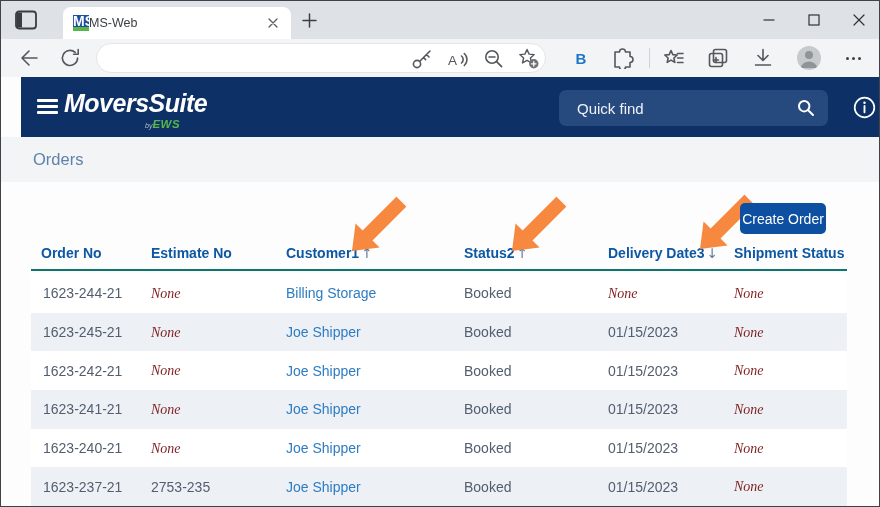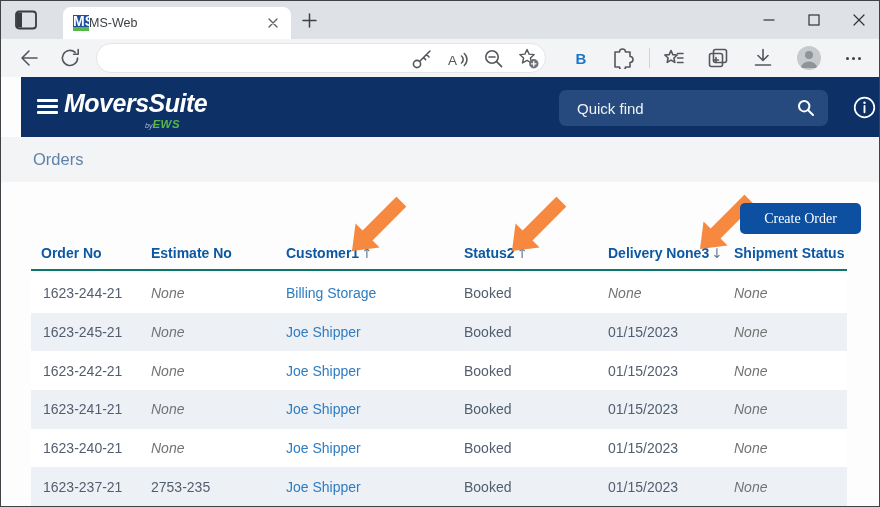--- a/index.html
+++ b/index.html
@@ -44,36 +44,36 @@
   .quickfind input{ position:absolute; left:18px; top:4px; width:210px; height:28px; background:transparent; border:none; outline:none; color:#fff; font-size:15px; font-family:"Liberation Sans","DejaVu Sans",sans-serif;}
   .quickfind input::placeholder{ color:#eef2f7; opacity:1; }
   .qf-search{ position:absolute; right:13px; top:9px; cursor:pointer;}
   .info-btn{ position:absolute; left:832px; top:19px; width:23px; height:23px; cursor:pointer;}
   .scroll-thumb{ position:absolute; left:864px; top:8px; width:6px; height:50px; background:#c7d2df; border-radius:3px; cursor:grab;}
   
   .pagebar{ position:absolute; left:0; top:136px; width:100%; height:45px; background:#f3f4f6; }
   .page-title{ position:absolute; left:32px; top:0; line-height:45px; font-size:16.5px; color:#5e82aa; }
   
   .content{ position:absolute; left:0; top:181px; width:100%; height:325px; background:#fdfdfe; }
-  .create-btn{ position:absolute; left:739px; top:21px; width:121px; height:31px; background:var(--button-blue,#0D4FA0); color:#fff;
-    border:none; border-radius:5px; font-size:14px; font-family:Liberation Serif, serif; cursor:pointer; z-index:6; display:flex; align-items:center; justify-content:center;}
+  .create-btn{ position:absolute; left:739px; top:21px; width:86px; height:31px; background:var(--button-blue,#0D4FA0); color:#fff;
+    border:none; border-radius:5px; font-size:14px; font-family:Liberation Sans, sans-serif; cursor:pointer; z-index:6; display:flex; align-items:center; justify-content:center;}
   .thead{ position:absolute; left:30px; top:55px; width:816px; height:34px; border-bottom:2px solid #0f766e;
     display:flex; align-items:flex-end; padding-bottom:8px; z-index:2;}
   .th{ font-size:14px; font-weight:700; color:var(--column-header-blue,#0D57A3); white-space:nowrap; cursor:pointer;}
   .sort-rank{ font-weight:700; }
   .sort-arrow{ font-family:"DejaVu Sans",sans-serif; color:#5c7795; font-weight:400; font-size:13.5px; padding-left:2px;}
   .tbody{ position:absolute; left:30px; top:92px; width:816px; z-index:1;}
   .tr{ display:flex; align-items:center; height:38.7px; background:#fff; }
   .tr.stripe{ background:var(--row-stripe,#EDF1F6);justify-content:center; }
   .td{ font-size:14px; white-space:nowrap; overflow:hidden;}
   .c0{ width:118px; padding-left:12px;} .c1{ width:135px; padding-left:2px;} .c2{ width:178px; padding-left:2px;}
   .c3{ width:144px; padding-left:2px;} .c4{ width:126px; padding-left:2px;} .c5{ flex:1; padding-left:2px;}
   .th.c0{ padding-left:10px; }
   .plain-val{ color:#525e6e; }
-  .none-val{ color:#737373; font-style:italic; }
+  .none-val{ color:#7f1d1d; font-style:italic;font-family:Liberation Serif, serif; }
   .link-val{ color:var(--link-blue,#2E7CC2); cursor:pointer; }
   
   .arrow{ position:absolute; width:70px; height:36px; transform-origin:0px 18px; transform:rotate(-45deg); z-index:4; pointer-events:none;}
   .arrow svg{ display:block; }
   .arrow polygon{ fill:var(--annotation-orange,#F6883F); }
   .arrow.a1{ left:351px; top:51px; }
   .arrow.a2{ left:511px; top:51px; }
   .arrow.a3{ left:699px; top:49px; }
   
   svg.ic path, svg.ic circle, svg.ic rect, svg.ic line{ stroke:#54575c; stroke-width:1.6; fill:none; stroke-linecap:round; stroke-linejoin:round;}
@@ -241,21 +241,21 @@
   </div>
 
   <div class="content">
     <button class="create-btn">Create Order</button>
 
     <div class="thead">
         <div class="th c0"><span>Order No</span></div>
         <div class="th c1"><span>Estimate No</span></div>
         <div class="th c2"><span>Customer</span><span class="sort-rank">1</span><span class="sort-arrow">↑</span></div>
         <div class="th c3"><span>Status</span><span class="sort-rank">2</span><span class="sort-arrow">↑</span></div>
-        <div class="th c4"><span>Delivery None</span><span class="sort-rank">3</span><span class="sort-arrow">↓</span></div>
+        <div class="th c4"><span>Delivery Date</span><span class="sort-rank">3</span><span class="sort-arrow">↓</span></div>
         <div class="th c5"><span>Shipment Status</span></div>
       </div>
     <div class="tbody">
         <div class="tr">
           <div class="td c0"><span class="plain-val">1623-244-21</span></div>
           <div class="td c1"><span class="none-val">None</span></div>
           <div class="td c2"><span class="link-val">Billing Storage</span></div>
           <div class="td c3"><span class="plain-val">Booked</span></div>
           <div class="td c4"><span class="none-val">None</span></div>
           <div class="td c5"><span class="none-val">None</span></div>

